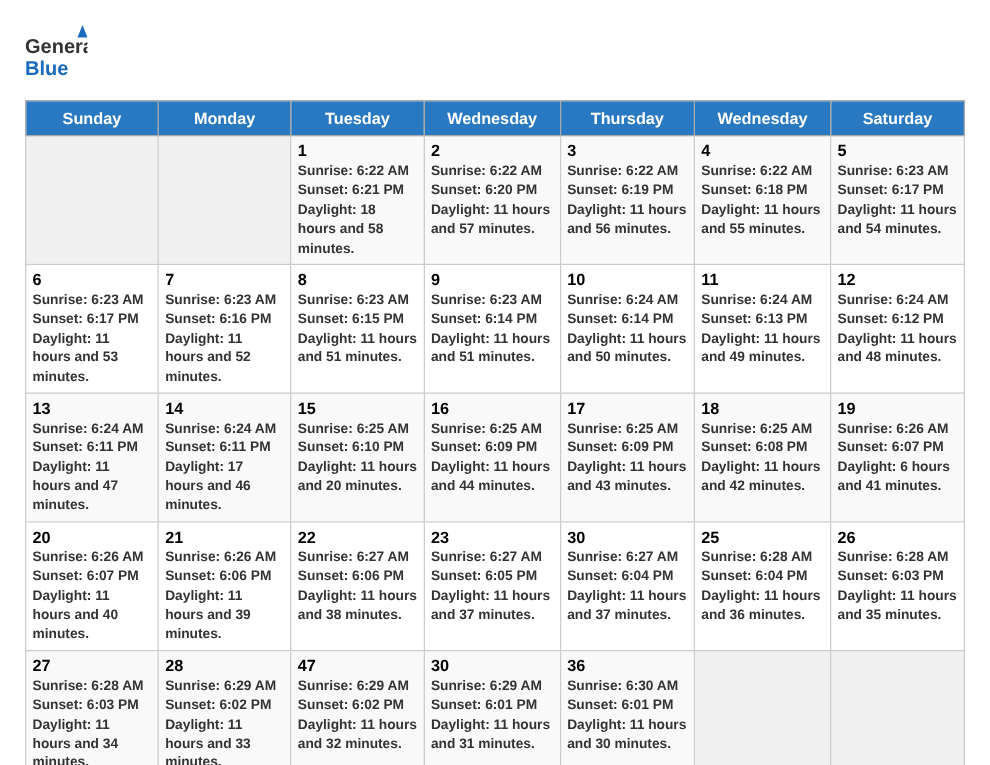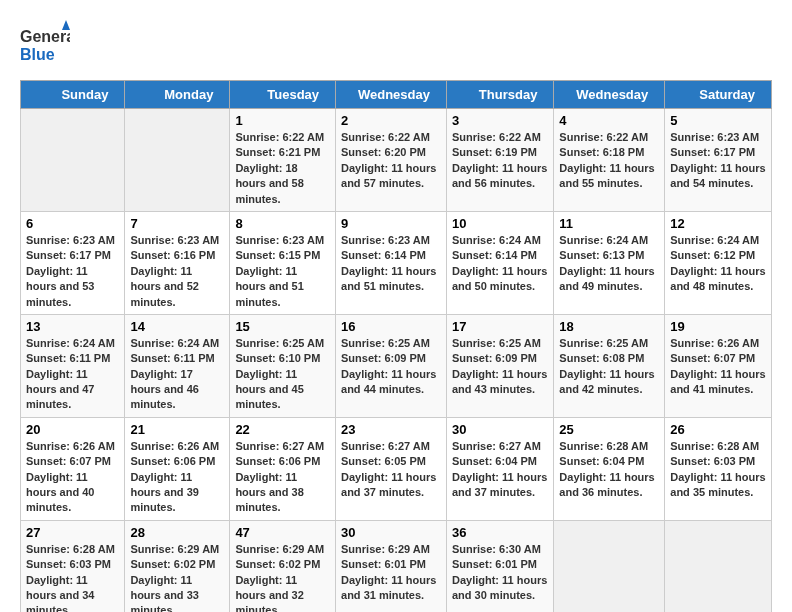--- a/index.html
+++ b/index.html
@@ -33,22 +33,22 @@
       color: #555;
     }
     table {
       width: 100%;
       border-collapse: collapse;
       font-size: 11px;
     }
     thead tr th {
       background-color: #2979c2;
       color: #fff;
-      padding: 6px 16px;
-      text-align: right;
+      padding: 6px 4px;
+      text-align: center;
       font-size: 13px;
       font-weight: bold;
       border: 1px solid #aaa;
     }
     tbody tr td {
       border: 1px solid #ccc;
       vertical-align: top;
       padding: 4px 5px;
       width: 113px;
       min-height: 80px;
@@ -219,21 +219,21 @@
           <span>Sunrise: 6:24 AM</span><br>
           <span>Sunset: 6:11 PM</span><br>
           <span>Daylight: 17 hours and 46 minutes.</span>
         </div>
       </td>
         <td>
         <span class="day-number">15</span>
         <div class="day-info">
           <span>Sunrise: 6:25 AM</span><br>
           <span>Sunset: 6:10 PM</span><br>
-          <span>Daylight: 11 hours and 45 minutes.</span>
+          <span>Daylight: 11 hours and 20 minutes.</span>
         </div>
       </td>
         <td>
         <span class="day-number">16</span>
         <div class="day-info">
           <span>Sunrise: 6:25 AM</span><br>
           <span>Sunset: 6:09 PM</span><br>
           <span>Daylight: 11 hours and 44 minutes.</span>
         </div>
       </td>
@@ -251,21 +251,21 @@
           <span>Sunrise: 6:25 AM</span><br>
           <span>Sunset: 6:08 PM</span><br>
           <span>Daylight: 11 hours and 42 minutes.</span>
         </div>
       </td>
         <td>
         <span class="day-number">19</span>
         <div class="day-info">
           <span>Sunrise: 6:26 AM</span><br>
           <span>Sunset: 6:07 PM</span><br>
-          <span>Daylight: 11 hours and 41 minutes.</span>
+          <span>Daylight: 6 hours and 41 minutes.</span>
         </div>
       </td>
       </tr>
       <tr>
         <td>
         <span class="day-number">20</span>
         <div class="day-info">
           <span>Sunrise: 6:26 AM</span><br>
           <span>Sunset: 6:07 PM</span><br>
           <span>Daylight: 11 hours and 40 minutes.</span>

